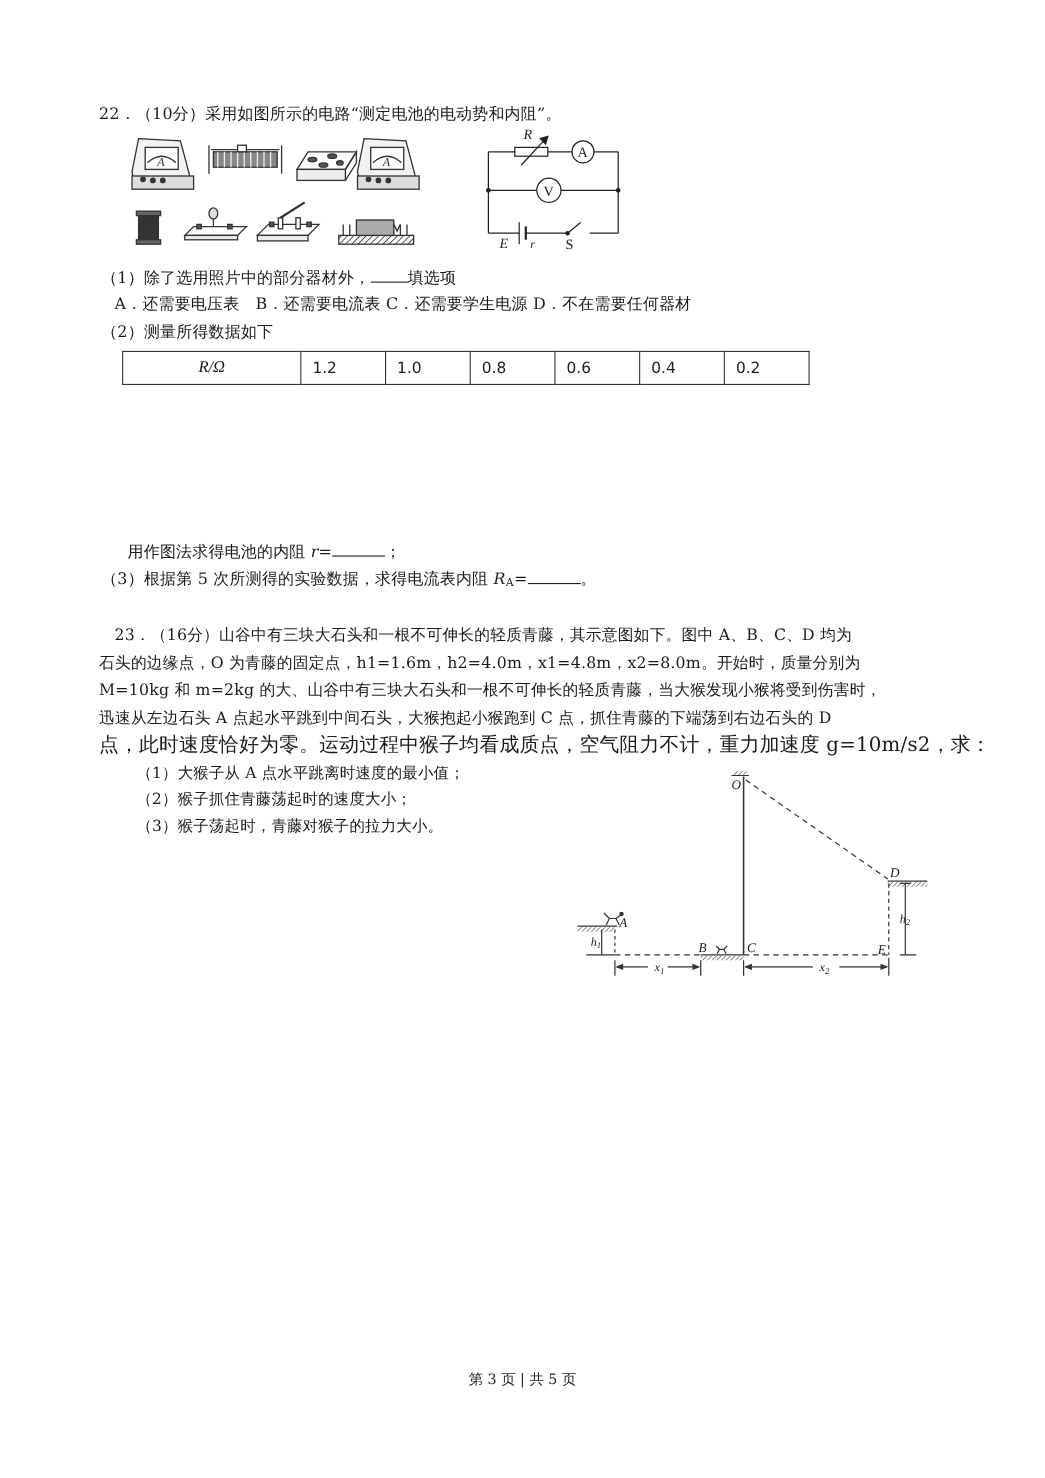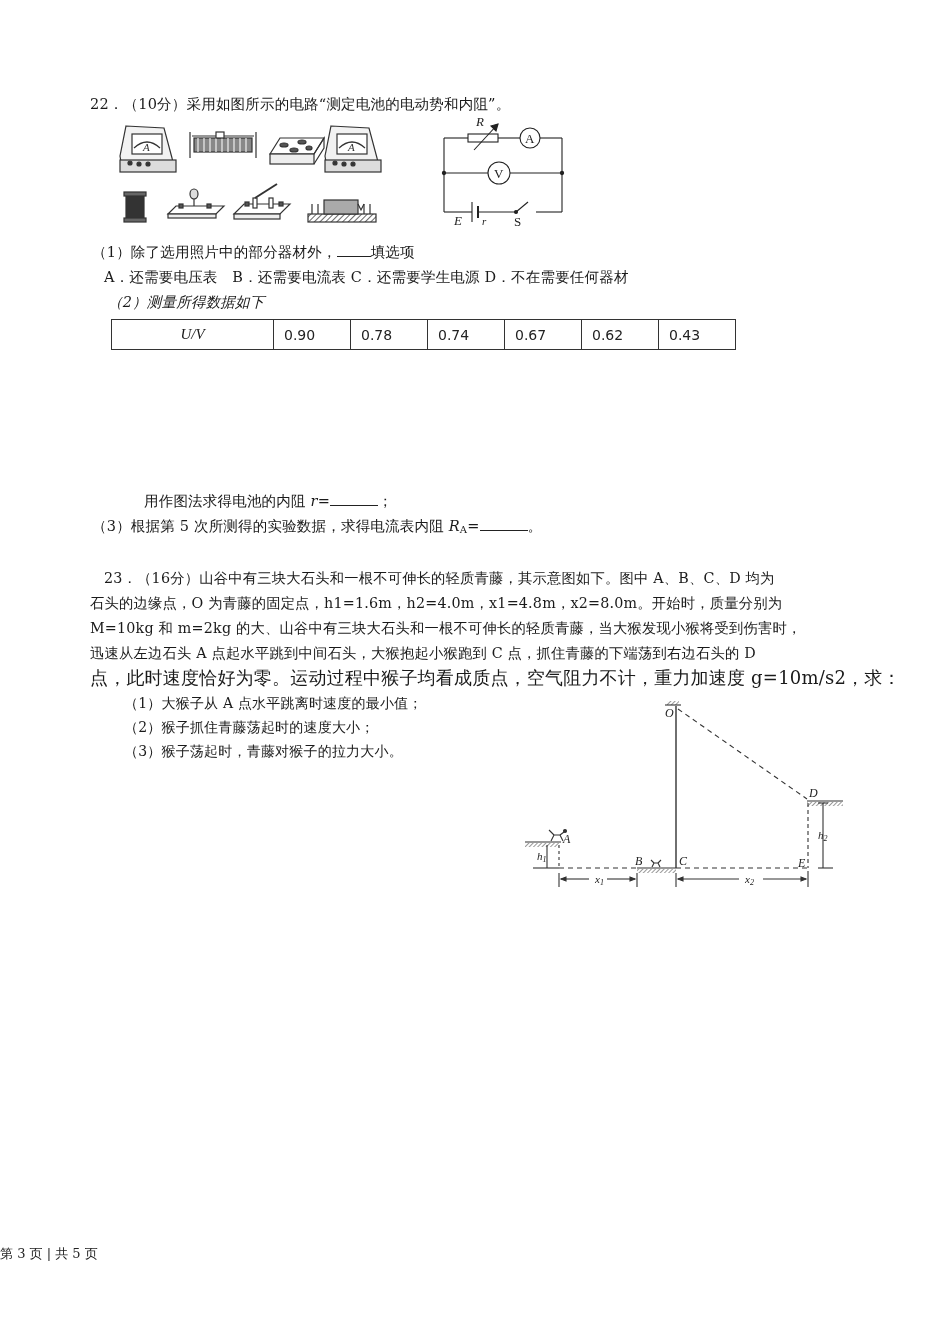--- a/index.html
+++ b/index.html
@@ -30,21 +30,21 @@
   }
   .data-table tr.head td { height: 59px; text-align: center; }
   .data-table td.rowh { width: 161px; text-align: center; font-style: italic; font-family: "Liberation Serif", serif; font-size: 15px; }
   .data-table td.cell { width: 77px; padding-left: 10px; box-sizing: border-box; font-family: "DejaVu Sans", sans-serif; font-size: 14px; color: #222; }
   .data-table td.colh { width: 77px; font-family: "Liberation Serif", serif; font-size: 15px; }
   .diag-cell { position: relative; width: 161px; }
   .diag-cell svg { position: absolute; left: 0; top: 0; }
   .diag-top { position: absolute; right: 16px; top: 2px; font-family: "DejaVu Sans", sans-serif; font-size: 15px; }
   .diag-bot { position: absolute; left: 10px; top: 25px; font-family: "DejaVu Sans", sans-serif; font-size: 15px; }
 
-  .footer { position: absolute; left: 0; width: 950px; top: 1245px; font-size: 13px; color: #222; }
+  .footer { position: absolute; left: 0; width: 950px; top: 1245px; text-align: center; font-size: 13px; color: #222; }
 </style>
 </head>
 <body>
 
 <div class="line" style="left:90px; top:94px;">22．（10分）采用如图所示的电路“测定电池的电动势和内阻”。</div>
 
 <div class="abs" style="left:112px; top:118px; width:285px; height:108px;">
   <svg width="285" height="108" viewBox="0 0 285 108">
     <g fill="none" stroke="#333" stroke-width="1.2">
 
@@ -165,37 +165,37 @@
     <text x="46" y="113" font-size="11" font-style="italic" fill="#222">r</text>
     <text x="78" y="114" font-size="13" fill="#222">S</text>
   </svg>
 </div>
 
 <div class="line" style="left:92px; top:242px;">
   <span>（1）除了选用照片中的部分器材外，</span><span class="blank" style="width:34px;"></span><span>填选项</span>
 </div>
 <div class="line" style="left:104px; top:267px;">A．还需要电压表　B．还需要电流表 C．还需要学生电源  D．不在需要任何器材</div>
 
-<div class="line" style="left:108px; top:292px;font-style:italic;">（2）测量所得数据如下</div>
+<div class="line" style="left:92px; top:292px;">（2）测量所得数据如下</div>
 
 <table class="data-table">
   <tbody>
   <tr>
-    <td class="rowh">U/V</td>
-    <td class="cell">0.90</td>
-    <td class="cell">0.78</td>
-    <td class="cell">0.74</td>
-    <td class="cell">0.67</td>
-    <td class="cell">0.62</td>
-    <td class="cell">0.43</td>
+    <td class="rowh">R/Ω</td>
+    <td class="cell">1.2</td>
+    <td class="cell">1.0</td>
+    <td class="cell">0.8</td>
+    <td class="cell">0.6</td>
+    <td class="cell">0.4</td>
+    <td class="cell">0.2</td>
   </tr>
 </tbody>
   </table>
 
-<div class="line" style="left:116px; top:491px;margin-left:28px;">
+<div class="line" style="left:116px; top:491px;">
   <span>用作图法求得电池的内阻 </span><span class="italic">r</span><span>=</span><span class="blank" style="width:48px;"></span><span>；</span>
 </div>
 
 <div class="line" style="left:92px; top:516px;">
   <span>（3）根据第 5 次所测得的实验数据，求得电流表内阻 </span><span class="italic">R</span><sub>A</sub><span>=</span><span class="blank" style="width:48px;"></span><span>。</span>
 </div>
 
 <div class="line" style="left:104px; top:568px; font-size:14.3px;">23．（16分）山谷中有三块大石头和一根不可伸长的轻质青藤，其示意图如下。图中 A、B、C、D 均为</div>
 <div class="line" style="left:90px; top:593px; font-size:14.3px;">石头的边缘点，O 为青藤的固定点，h1=1.6m，h2=4.0m，x1=4.8m，x2=8.0m。开始时，质量分别为</div>
 <div class="line" style="left:90px; top:618px; font-size:14.3px;">M=10kg 和 m=2kg 的大、山谷中有三块大石头和一根不可伸长的轻质青藤，当大猴发现小猴将受到伤害时，</div>

